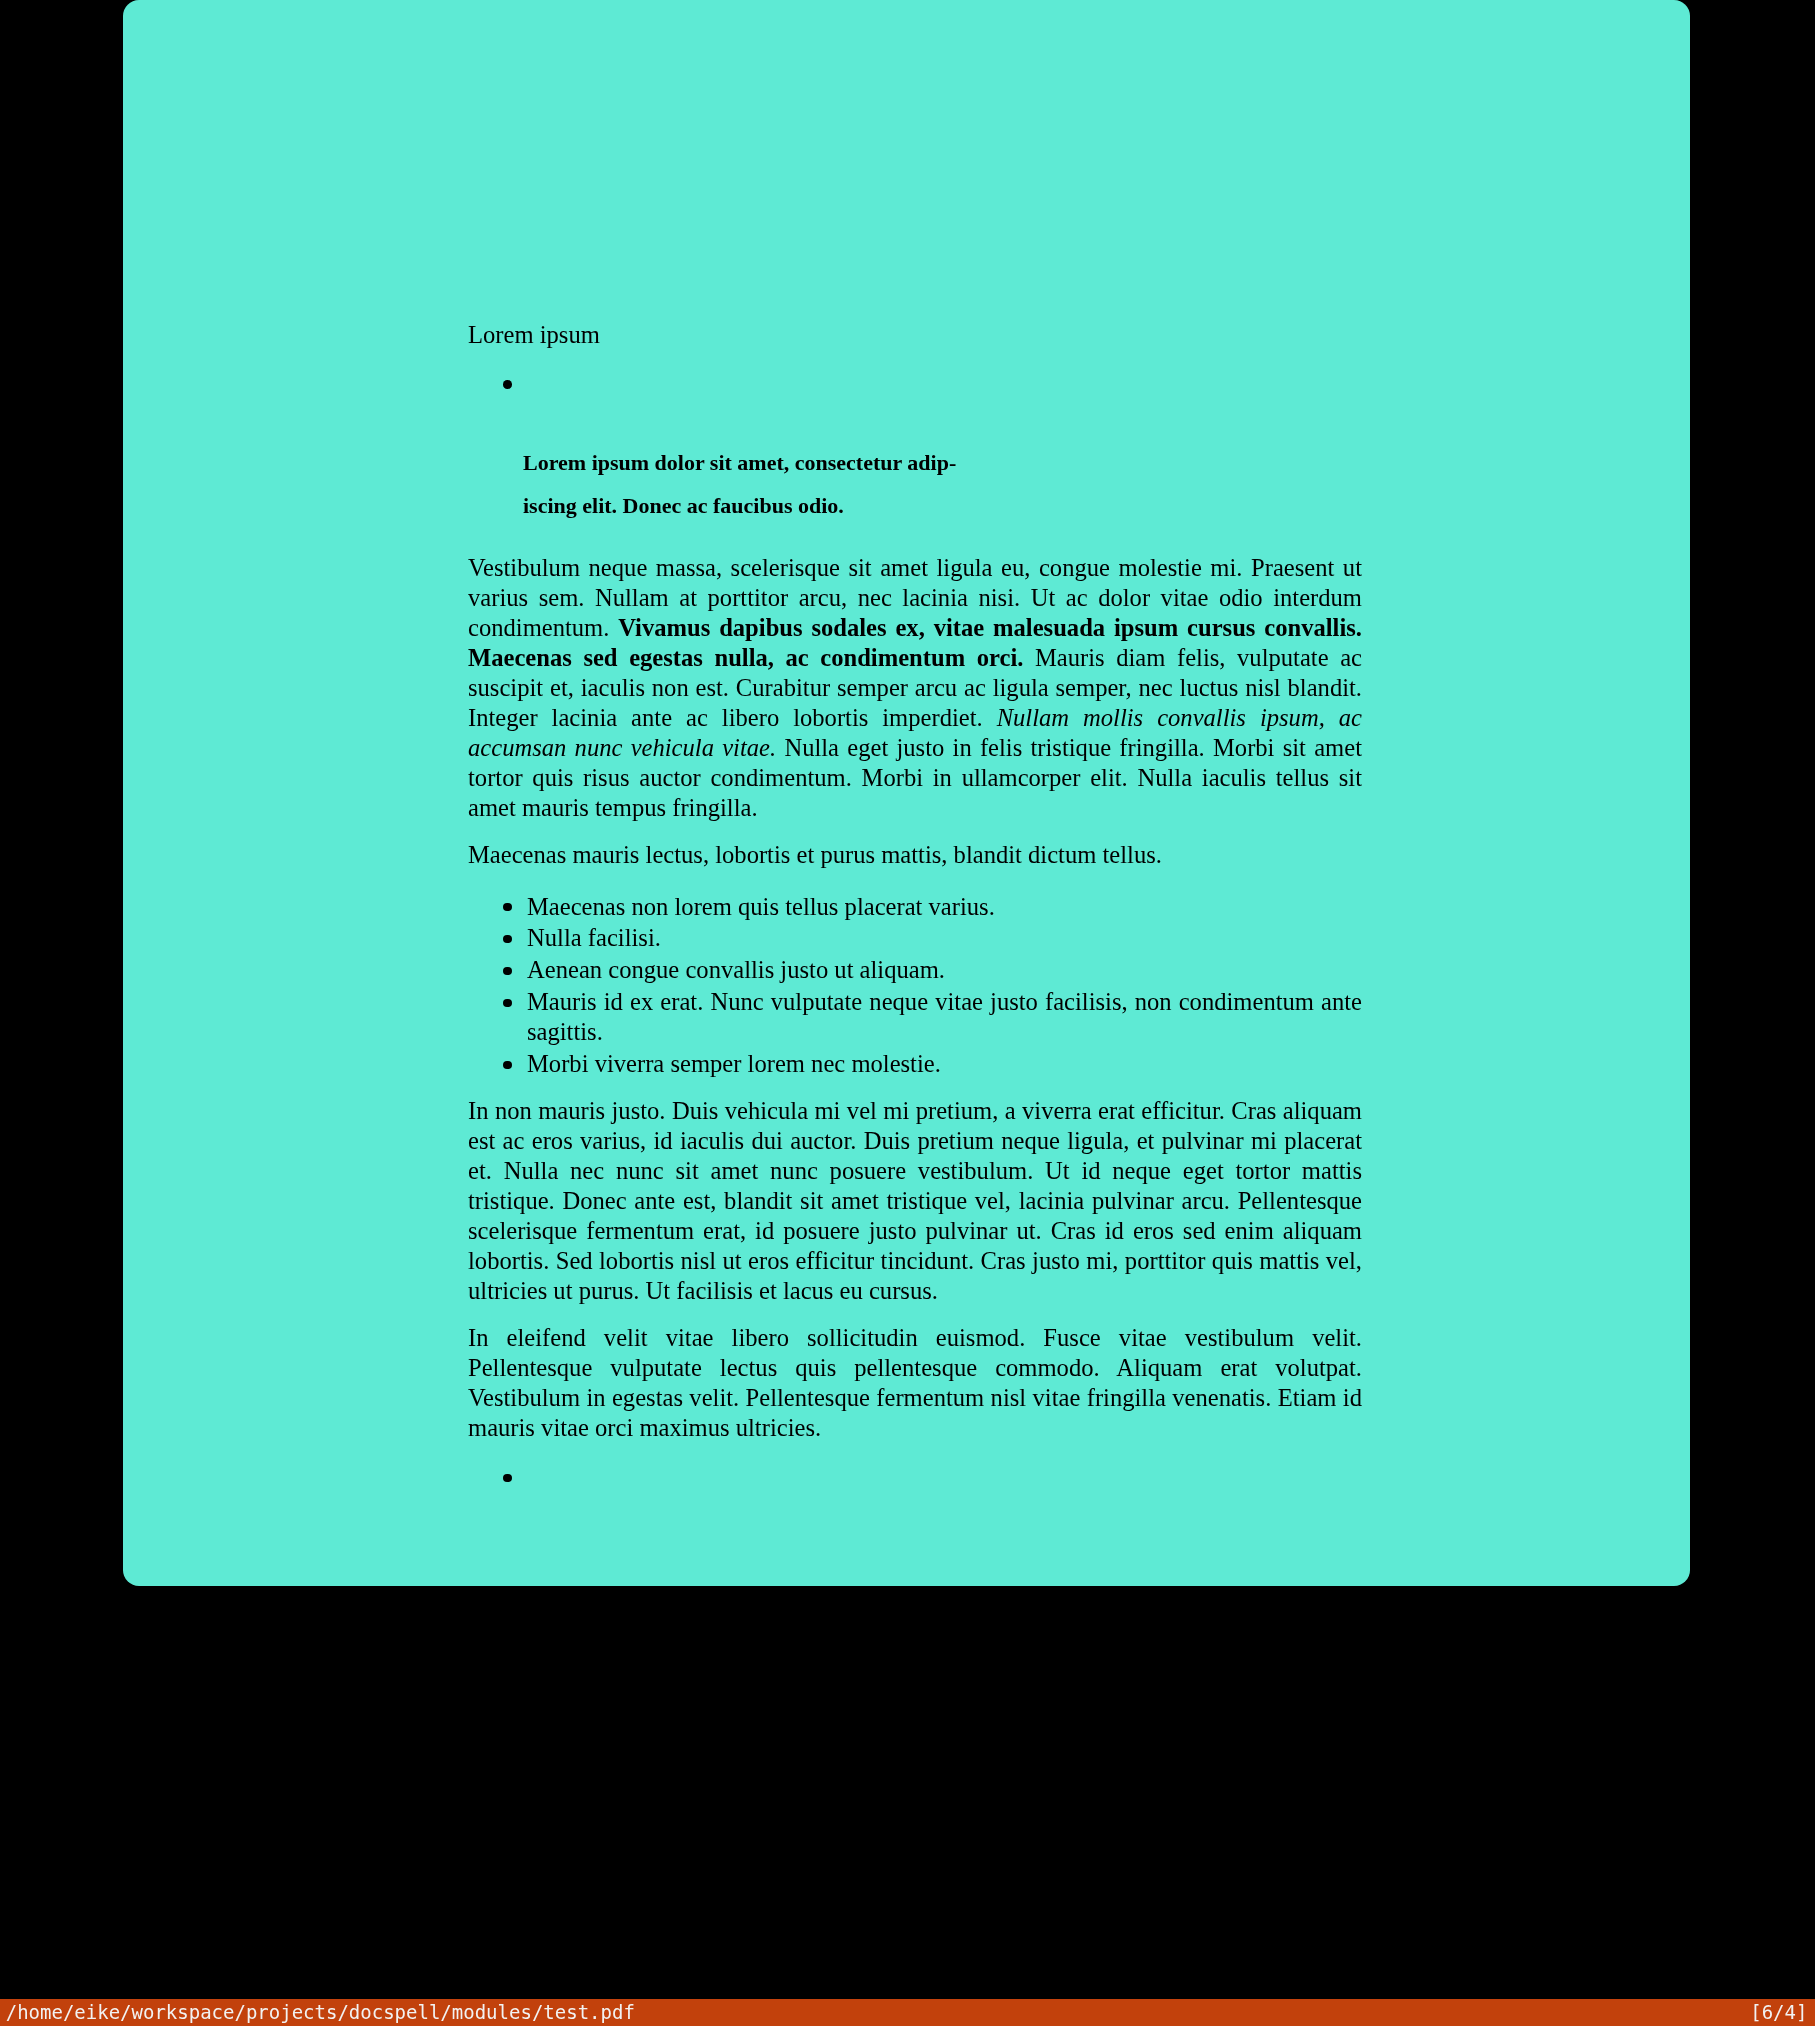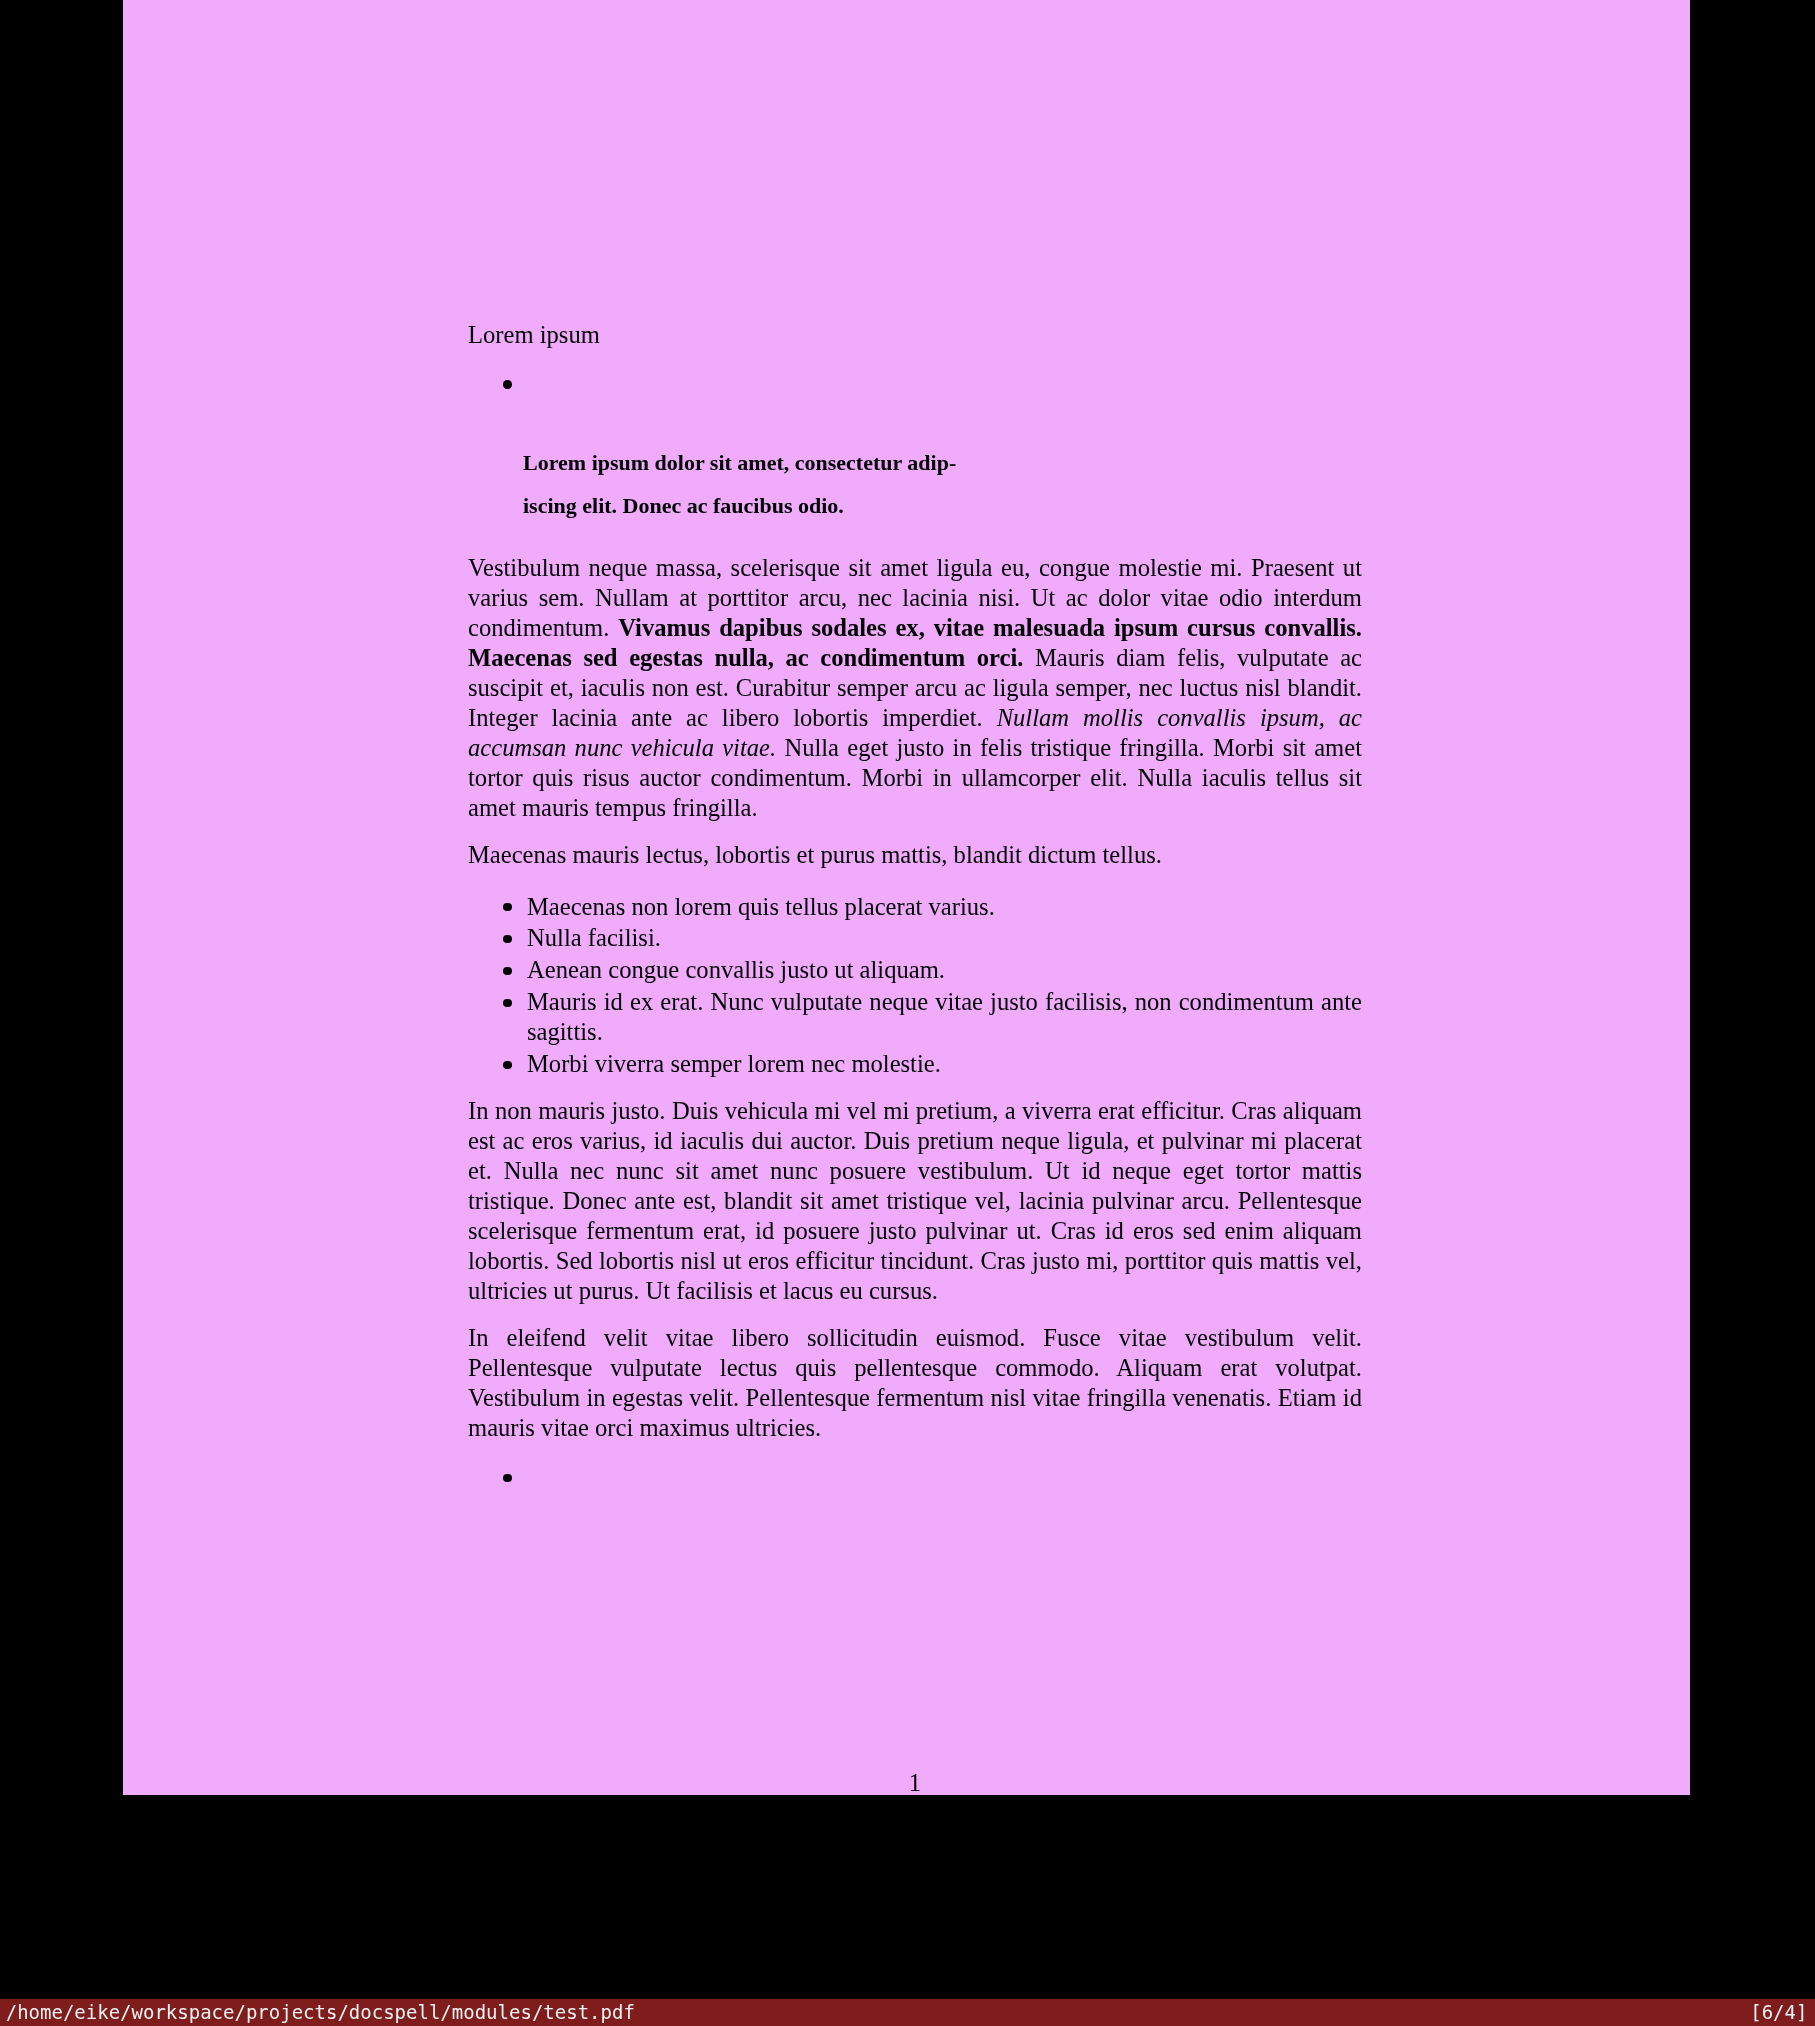--- a/index.html
+++ b/index.html
@@ -10,23 +10,24 @@
     font-family: "Liberation Serif", serif;
   }
   .viewer {
     position: relative;
     width: 1815px; height: 2026px;
     background: #000000;
   }
   .pdf-page {
     position: absolute;
     left: 123px; top: 0;
-    width: 1567px; height: 1795px;
-    background: #f0abfc;
+    width: 1567px; height: 1586px;
+    background: #5eead4;
     color: #000000;
+    border-radius: 16px;
   }
   .page-content {
     position: relative;
     padding: 320px 0 0 345px;
     width: 1240px; 
   }
   .textcol { width: 894px; }
   .body-text {
     font-size: 24.6px;
     line-height: 30px;
@@ -78,21 +79,21 @@
     left: 345px; top: 1768px;
     width: 894px;
     text-align: center;
     font-size: 24.6px;
     line-height: 30px;
   }
   .status-bar {
     position: absolute;
     left: 0; bottom: 0;
     width: 1815px; height: 27.4px;
-    background: #7f1d1d;
+    background: #c2410c;
     color: #f2f2f2;
     font-family: "DejaVu Sans Mono", monospace;
     font-size: 19px;
     line-height: 27.4px;
     display: flex;
     justify-content: space-between;
     padding: 0 7.6px 0 5.7px;
   }
 </style>
 </head>

